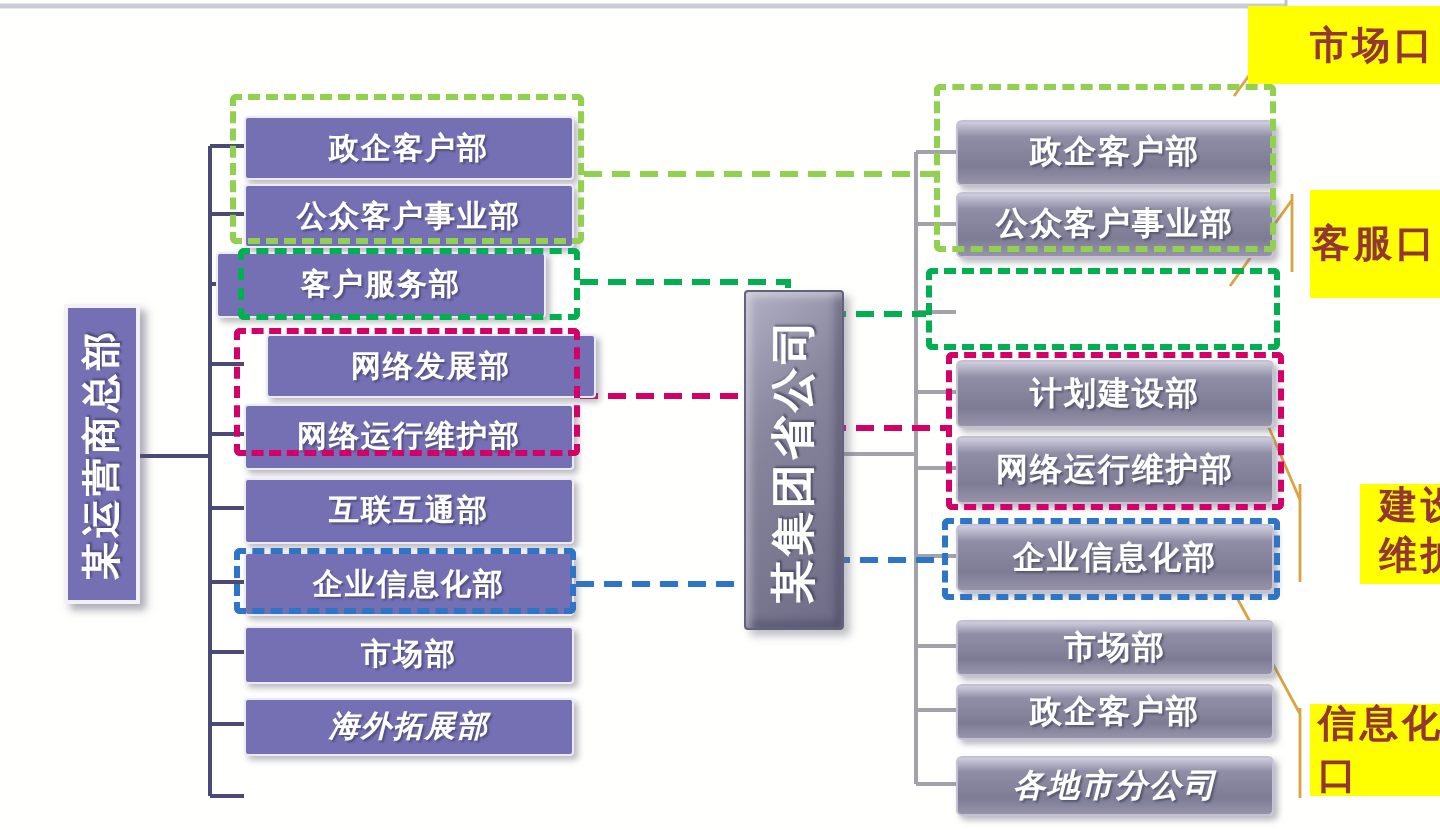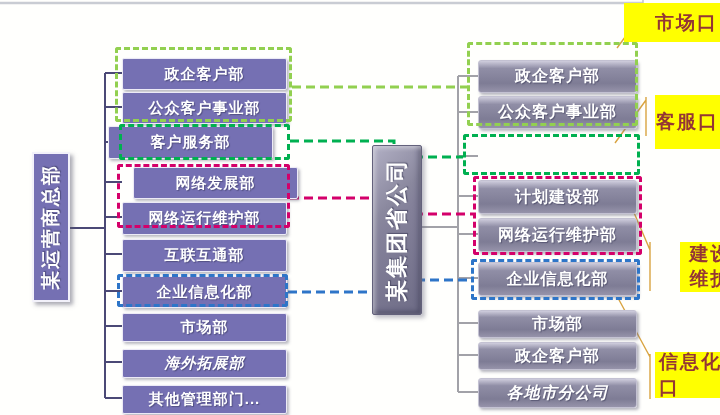--- a/index.html
+++ b/index.html
@@ -99,21 +99,20 @@
 
   <div class="dept flat" style="left:122px;top:58px;width:163px;height:30px;">政企客户部</div>
   <div class="dept flat" style="left:122px;top:92px;width:163px;height:30px;">公众客户事业部</div>
   <div class="dept flat" style="left:108px;top:126px;width:163px;height:31px;">客户服务部</div>
   <div class="dept flat" style="left:133px;top:167px;width:163px;height:30px;">网络发展部</div>
   <div class="dept flat" style="left:122px;top:202px;width:163px;height:31px;">网络运行维护部</div>
   <div class="dept flat" style="left:122px;top:239px;width:163px;height:31px;">互联互通部</div>
   <div class="dept flat" style="left:122px;top:276px;width:163px;height:30px;">企业信息化部</div>
   <div class="dept flat" style="left:122px;top:313px;width:163px;height:27px;">市场部</div>
   <div class="dept flat" style="left:122px;top:349px;width:163px;height:27px;font-style:italic;">海外拓展部</div>
-  <div class="dept flat" style="left:122px;top:385px;width:163px;height:27px;">其他管理部门...</div>
 
   <div class="dept gloss" style="left:478px;top:60px;width:157px;height:31px;">政企客户部</div>
   <div class="dept gloss" style="left:478px;top:96px;width:157px;height:31px;">公众客户事业部</div>
   <div class="dept gloss" style="left:478px;top:180px;width:157px;height:32px;">计划建设部</div>
   <div class="dept gloss" style="left:478px;top:218px;width:157px;height:32px;">网络运行维护部</div>
   <div class="dept gloss" style="left:478px;top:262px;width:157px;height:32px;">企业信息化部</div>
   <div class="dept gloss" style="left:478px;top:310px;width:157px;height:26px;">市场部</div>
   <div class="dept gloss" style="left:478px;top:342px;width:157px;height:26px;">政企客户部</div>
   <div class="dept gloss" style="left:478px;top:378px;width:157px;height:28px;font-style:italic;">各地市分公司</div>
 

